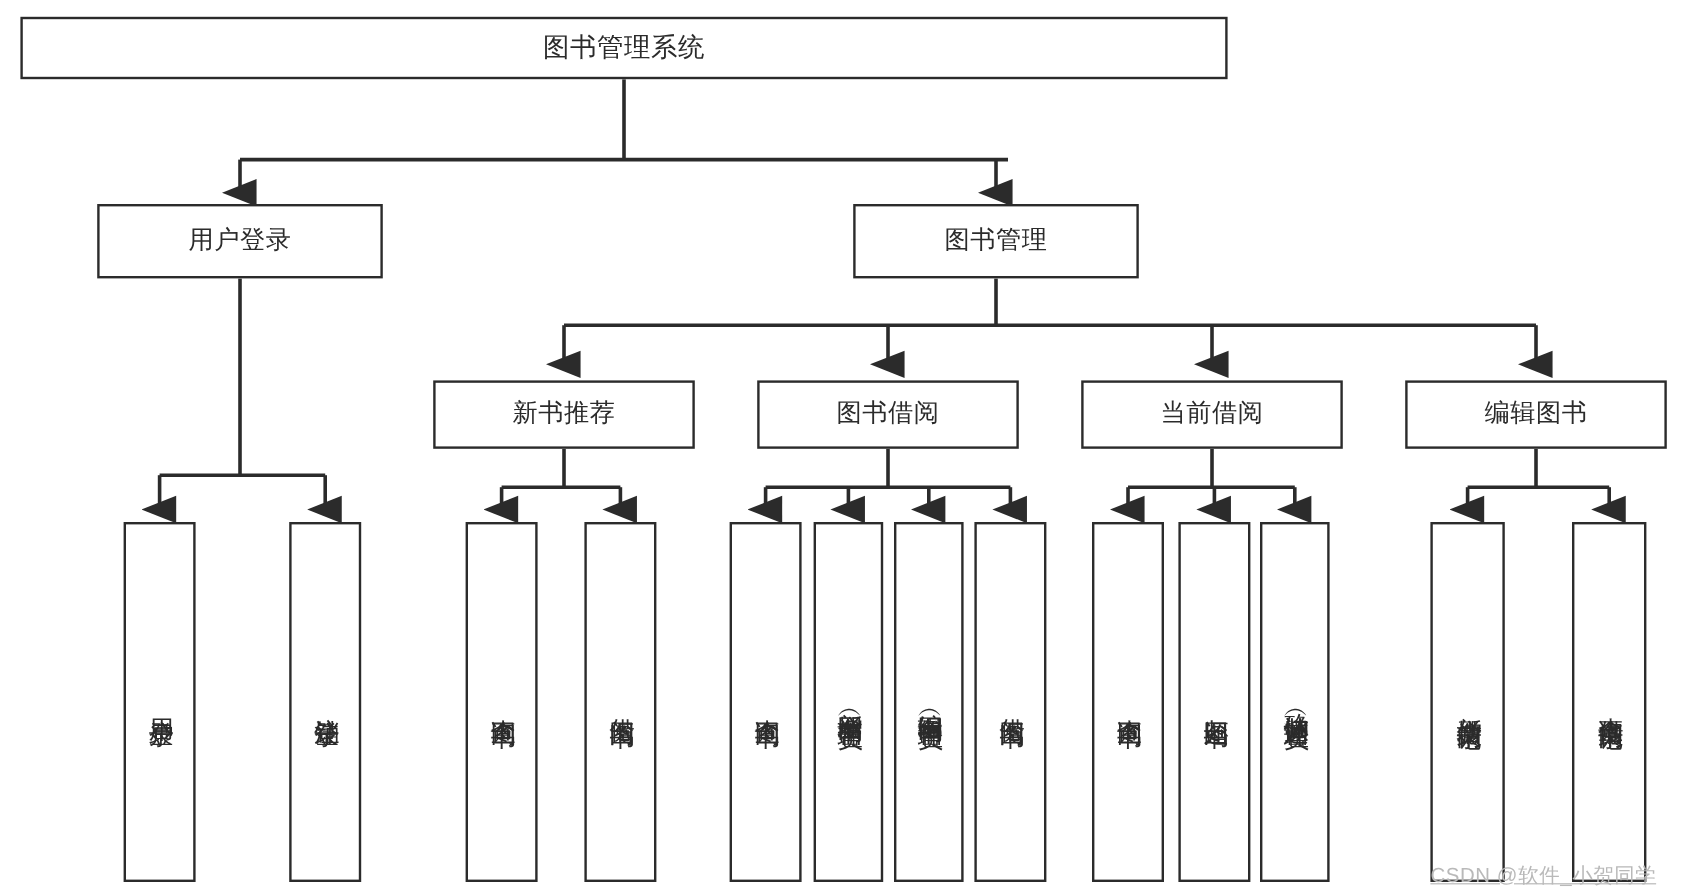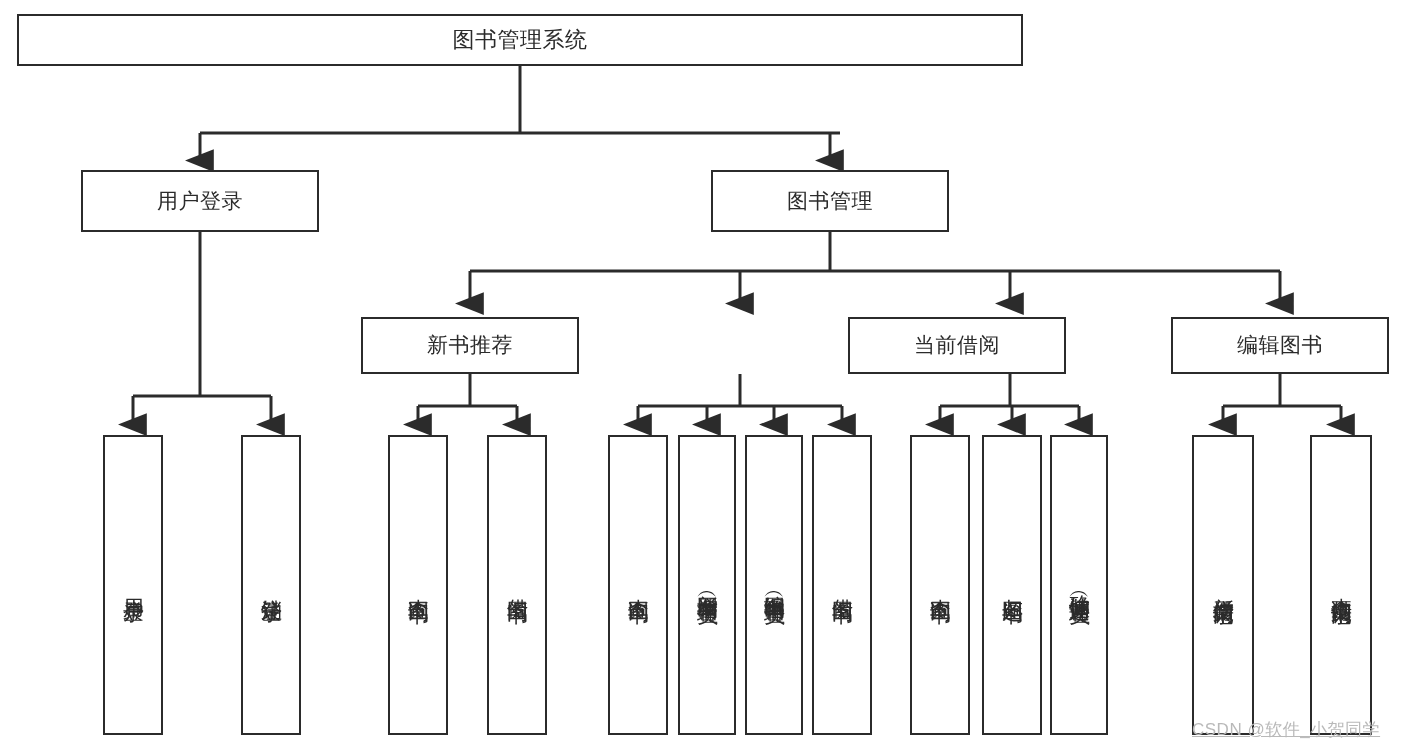--- a/index.html
+++ b/index.html
@@ -128,21 +128,24 @@
   <div class="node horiz" id="n-level1_user_login" style="left: 81px; top: 170px; width: 238px; height: 62px;">
     <span>用户登录</span>
   </div>
   <div class="node horiz" id="n-level1_book_manage" style="left: 711px; top: 170px; width: 238px; height: 62px;">
     <span>图书管理</span>
   </div>
 
   <div class="node horiz" id="n-level2_new_book_rec" style="left: 361px; top: 317px; width: 218px; height: 57px;">
     <span>新书推荐</span>
   </div>
-  <div class="node horiz" id="n-level2_current_borrow" style="left: 848px; top: 317px; width: 218px; height: 57px;">
+  <div class="node horiz" id="n-level2_book_borrow" style="left: 631px; top: 317px; width: 218px; height: 57px;">
+    <span>图书借阅</span>
+  </div>
+  <div class="node horiz" id="n-level2_current_borrow" style="left: 901px; top: 317px; width: 218px; height: 57px;">
     <span>当前借阅</span>
   </div>
   <div class="node horiz" id="n-level2_borrow_record" style="left: 1171px; top: 317px; width: 218px; height: 57px;">
     <span>编辑图书</span>
   </div>
 
   <div class="node vert" id="n-leaf_user_login" style="left: 103px; top: 435px; width: 60px; height: 300px;">
     <span class="vtext">用户登录</span>
   </div>
   <div class="node vert" id="n-leaf_logout" style="left: 241px; top: 435px; width: 60px; height: 300px;">

